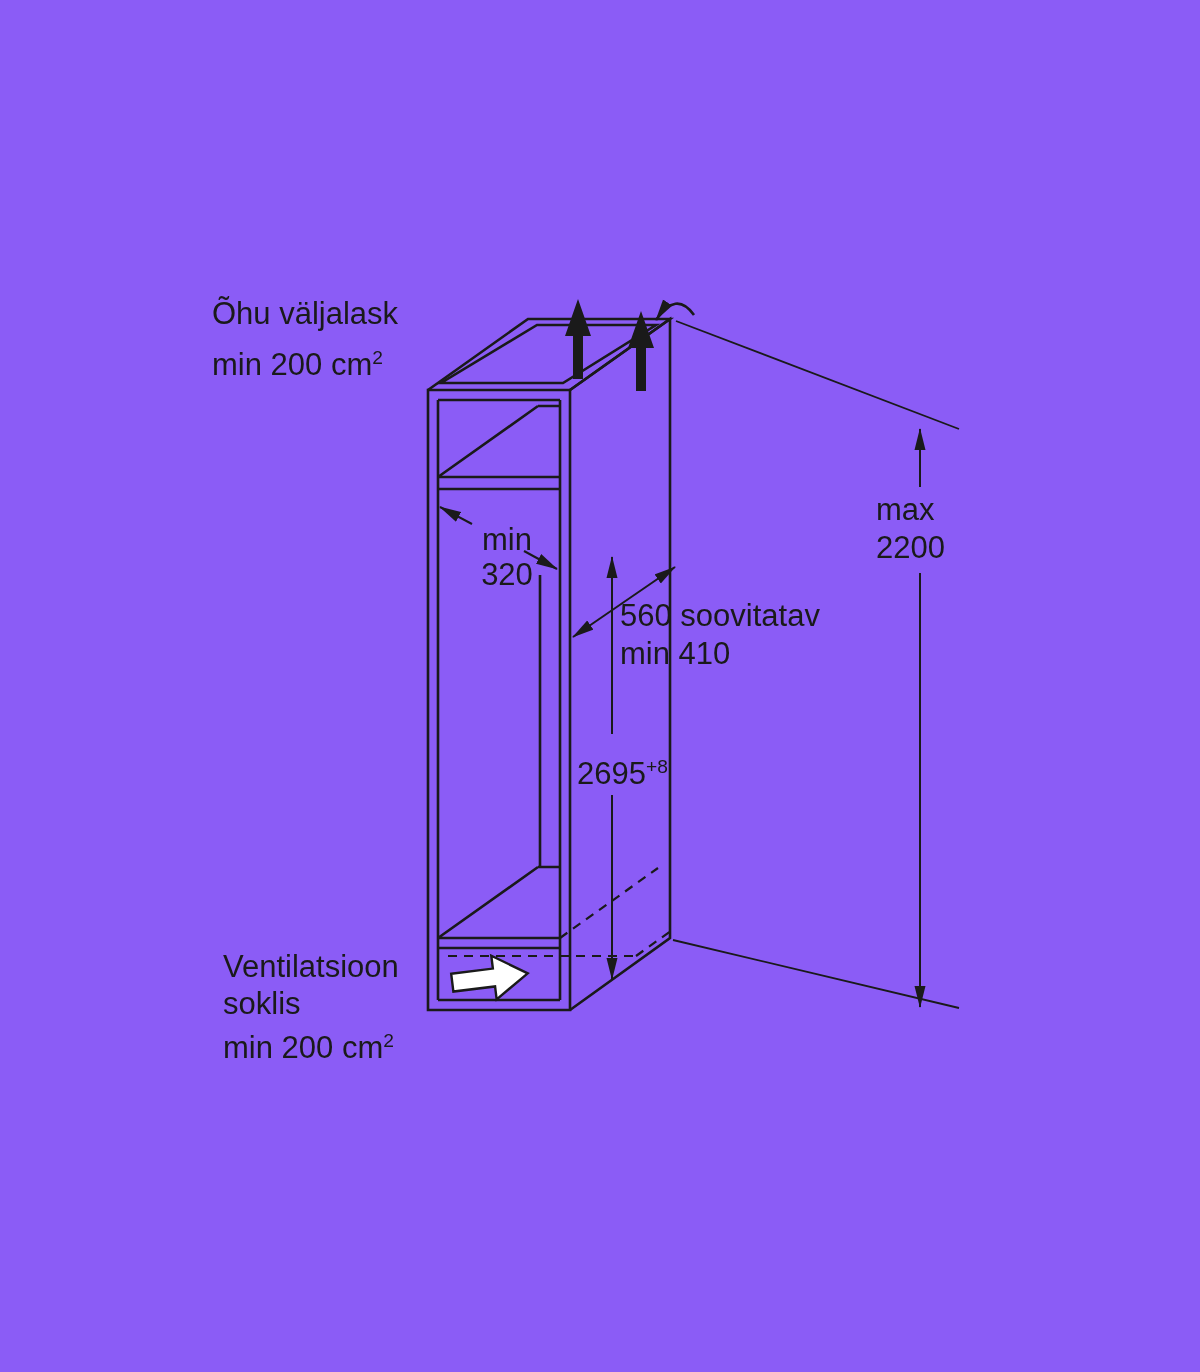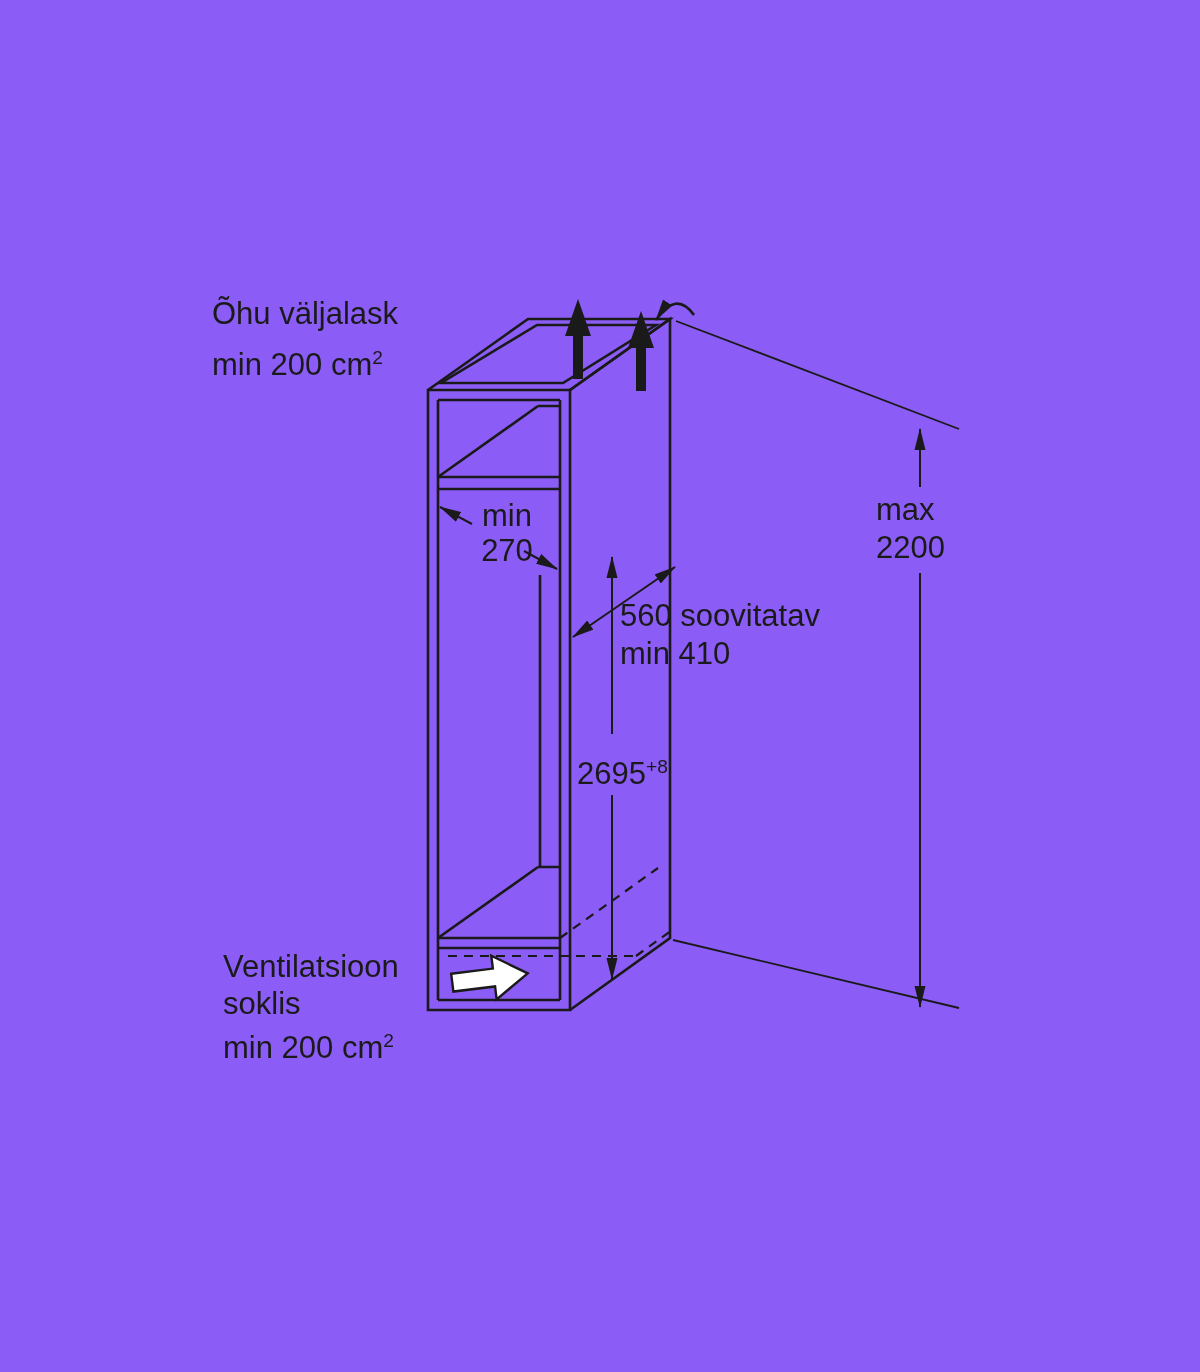--- a/index.html
+++ b/index.html
@@ -87,23 +87,23 @@
     <path d="M452,969 L494,969 L494,956 L528,978 L494,1000 L494,987 L452,987 Z" fill="#ffffff" stroke="#1a1a1a" stroke-width="2.4" transform="rotate(-7 490 978)"></path>
   </svg>
 
   <div class="lbl lh44" style="left:212px;top:292px">
     <div>Õhu väljalask</div>
     <div>
       <span>min 200 cm</span><sup>2</sup>
     </div>
   </div>
 
-  <div class="lbl lh35 center" style="left:452px;top:498px;width:110px">
+  <div class="lbl lh35 center" style="left:452px;top:522px;width:110px">
     <div>min</div>
-    <div>270</div>
+    <div>320</div>
   </div>
 
   <div class="lbl" style="left:620px;top:597px">
     <div>560 soovitatav</div>
     <div>min 410</div>
   </div>
 
   <div class="lbl" style="left:577px;top:748px">
     <span>2695</span><sup>+8</sup>
   </div>

